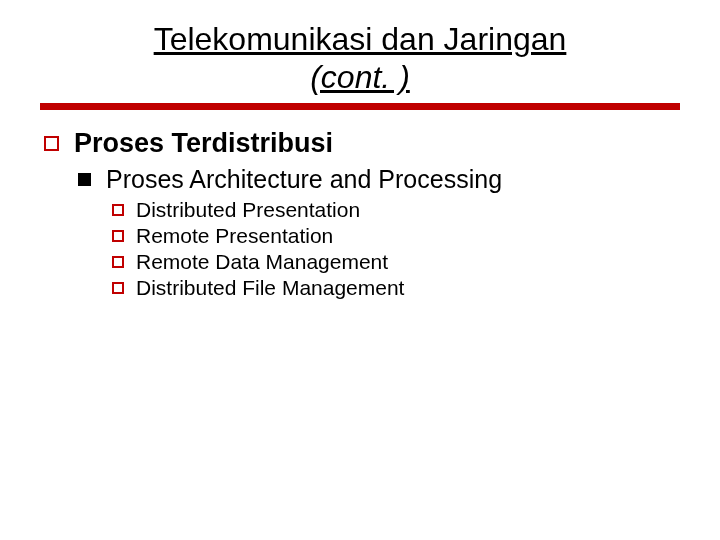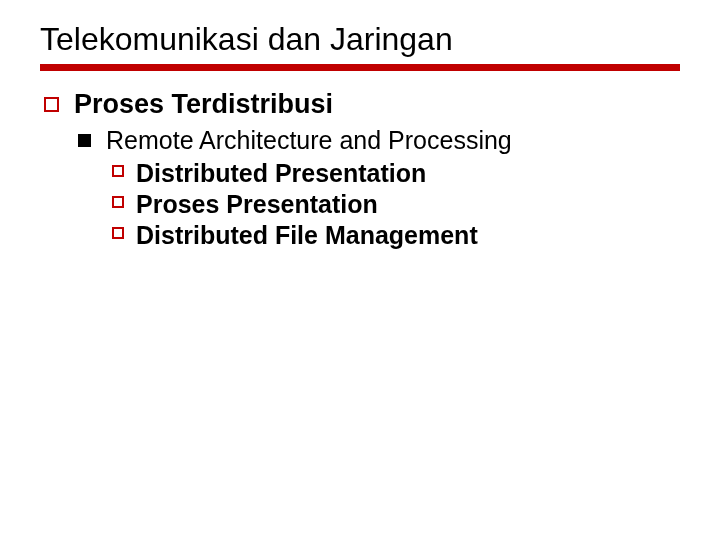--- a/index.html
+++ b/index.html
@@ -12,24 +12,26 @@
     color: #000;
     overflow: hidden;
   }
   .slide {
     width: 720px;
     height: 540px;
     box-sizing: border-box;
     padding: 20px 40px 20px 40px;
   }
   .title {
+    text-align: center;
     font-size: 32px;
     line-height: 1.2;
     margin: 0 0 6px 0;
     font-weight: 400;
+    text-decoration: underline;
   }
   .title .italic {
     font-style: italic;
   }
   .rule {
     height: 7px;
     background: #c00000;
     margin: 2px 0 18px 0;
   }
   ul {
@@ -74,22 +76,22 @@
     height: 13px;
     background: #000;
   }
   .lvl3 {
     margin-top: 4px;
     margin-bottom: 4px;
   }
   .lvl3 > li {
     padding-left: 30px;
     position: relative;
-    font-size: 25px;
-    font-weight: 700;
+    font-size: 21px;
+    font-weight: 400;
     margin-bottom: 2px;
   }
   .lvl3 > li::before {
     content: "";
     position: absolute;
     left: 6px;
     top: 6px;
     width: 12px;
     height: 12px;
     border: 2px solid #c00000;
@@ -97,35 +99,39 @@
     box-sizing: border-box;
   }
   .ital { font-style: italic; }
 </style>
 </head>
 <body>
 
 <div class="slide">
   <h1 class="title">
     <span>Telekomunikasi dan Jaringan</span><br>
+    <span class="italic">(cont. )</span>
   </h1>
   <div class="rule"></div>
 
   <ul class="lvl1">
     <li>
       <span>Proses Terdistribusi</span>
       <ul class="lvl2">
         <li>
-          <span>Remote Architecture and Processing</span>
+          <span>Proses Architecture and Processing</span>
           <ul class="lvl3">
             <li>
               <span>Distributed Presentation</span>
             </li>
             <li>
-              <span>Proses Presentation</span>
+              <span>Remote Presentation</span>
+            </li>
+            <li>
+              <span>Remote Data Management</span>
             </li>
             <li>
               <span>Distributed File Management</span>
             </li>
           </ul>
         </li>
       </ul>
     </li>
   </ul>
 </div>

